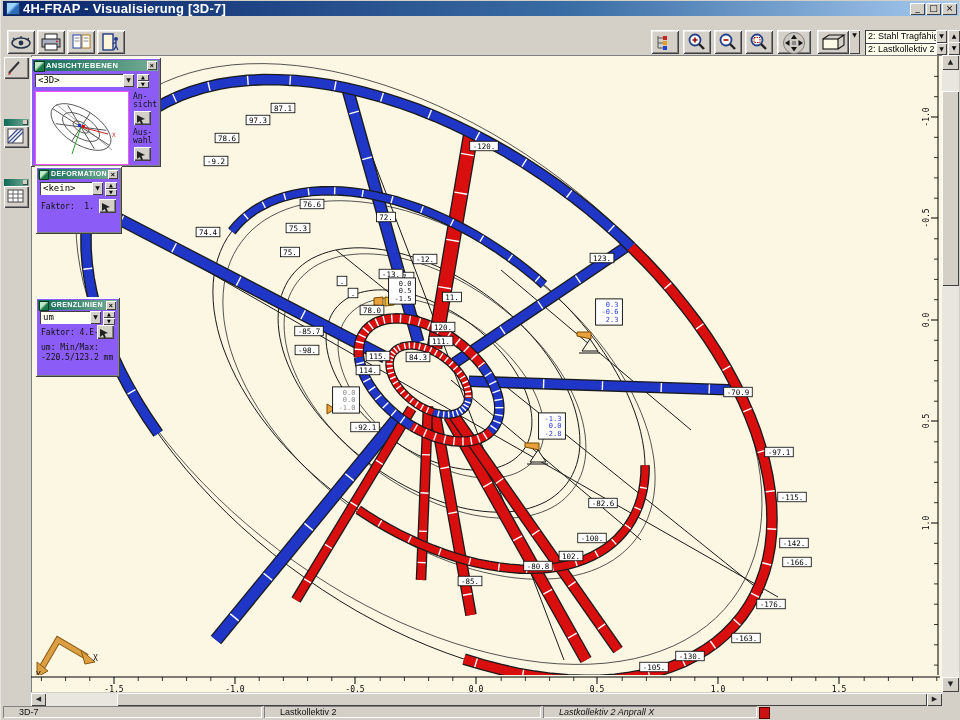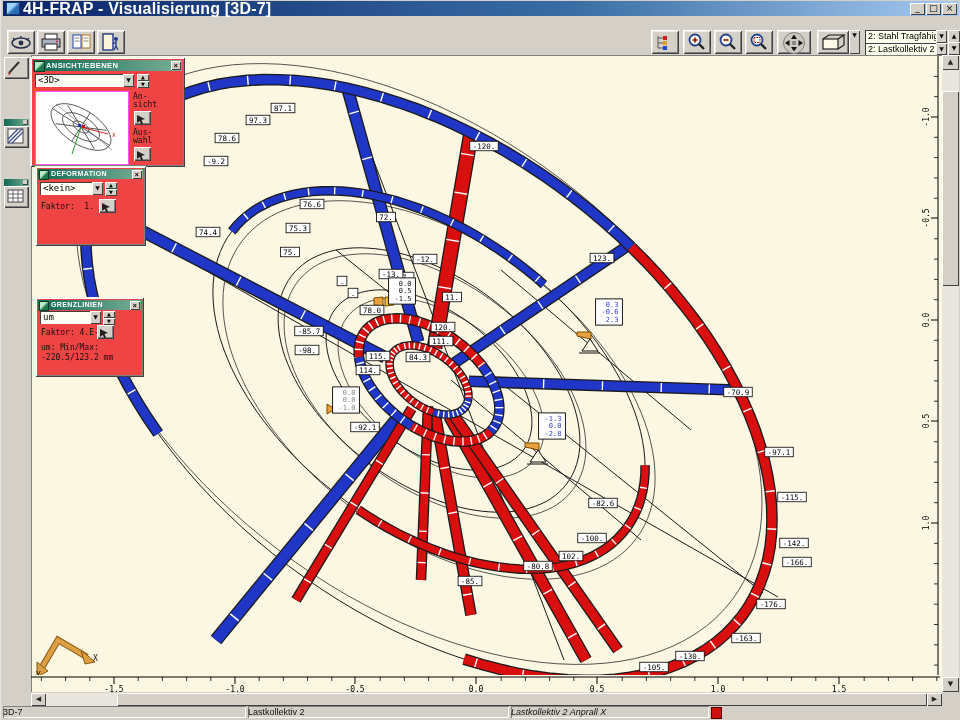--- a/index.html
+++ b/index.html
@@ -2,21 +2,21 @@
 <html><head>
 <meta charset="utf-8">
 <style>
   html,body{margin:0;padding:0;background:#808080;}
   #win{position:relative;width:960px;height:720px;background:#d4d0c8;overflow:hidden;
        font-family:"Liberation Sans",sans-serif;border-left:1px solid #e8e6e0;border-right:1px solid #404040;}
   
   #titlebar{position:absolute;left:2px;top:1px;right:2px;height:15px;
     background:linear-gradient(90deg,#0a246a,#3a6ea5 60%,#a6caf0);display:flex;align-items:center;}
   #titlebar .ticon{width:12px;height:11px;margin:0 3px;background:linear-gradient(135deg,#9fd3ff 40%,#2b6cb8 60%);border:1px solid #1a3a6a;}
-  #titlebar .ttext{color:#fff;font-size:16px;font-weight:bold;letter-spacing:.2px;}
+  #titlebar .ttext{color:#fff;font-size:13px;font-weight:bold;letter-spacing:.2px;}
   .wbtns{margin-left:auto;display:flex;gap:1px;padding-right:2px;}
   .wbtn{width:15px;height:12px;background:#d4d0c8;font-size:9px;line-height:11px;text-align:center;
     box-shadow:inset 1px 1px 0 #fff,inset -1px -1px 0 #404040;font-family:"DejaVu Sans",sans-serif;}
   
   #menubar{position:absolute;left:2px;top:16px;right:2px;height:13px;background:#d4d0c8;display:flex;align-items:center;}
   .mitem{font-size:10px;padding:0 6px;color:#111;}
   
   #toolbar{position:absolute;left:2px;top:29px;right:2px;height:26px;background:#d4d0c8;}
   .tbtn{position:absolute;top:1px;width:28px;height:24px;background:#d4d0c8;
     box-shadow:inset 1px 1px 0 #fff,inset -1px -1px 0 #404040,inset 2px 2px 0 #eceae4,inset -2px -2px 0 #808080;}
@@ -31,41 +31,41 @@
   #main{position:absolute;left:2px;top:55px;width:956px;height:652px;background:#d4d0c8;}
   #canvas{position:absolute;left:28px;top:0;width:912px;height:637px;background:#fcf7e3;
      box-shadow:inset 1px 1px 0 #808080;}
   #draw{position:absolute;left:0;top:0;z-index:2;}
   #leftstrip{position:absolute;left:0;top:0;width:28px;height:652px;background:#d4d0c8;z-index:3;}
   .minibtn{position:absolute;left:1px;width:25px;height:22px;background:#d4d0c8;
     box-shadow:inset 1px 1px 0 #fff,inset -1px -1px 0 #404040,inset -2px -2px 0 #808080;}
   .minititle{position:absolute;left:1px;width:25px;height:7px;background:linear-gradient(90deg,#0e6a55,#79ae96);}
   .minititle i{position:absolute;right:1px;top:1px;width:5px;height:5px;background:#d4d0c8;box-shadow:inset -1px -1px 0 #404040;}
   
-  .panel{position:absolute;background:#ef4444;z-index:6;
-    box-shadow:inset 1px 1px 0 #f4f2ec,inset -1px -1px 0 #404040,inset 2px 2px 0 #fff,inset -2px -2px 0 #808080;padding-left:24px;}
+  .panel{position:absolute;background:#8b5cf6;z-index:6;
+    box-shadow:inset 1px 1px 0 #f4f2ec,inset -1px -1px 0 #404040,inset 2px 2px 0 #fff,inset -2px -2px 0 #808080;}
   .ptitle{position:absolute;left:3px;top:3px;right:3px;height:11px;background:linear-gradient(90deg,#0e6a55,#79ae96);
     color:#fff;font-size:7.5px;font-weight:bold;line-height:11px;padding-left:13px;letter-spacing:.4px;}
   .ptitle .picon{position:absolute;left:1px;top:1px;width:9px;height:9px;background:linear-gradient(135deg,#bfe8c8 40%,#1d7a4a 60%);border:1px solid #0a3a20;}
   .pclose{position:absolute;right:1px;top:1px;width:10px;height:9px;background:#d4d0c8;color:#000;
     font-size:7px;line-height:9px;text-align:center;box-shadow:inset 1px 1px 0 #fff,inset -1px -1px 0 #404040;}
   .pfield{position:absolute;height:13px;background:#fffff4;box-shadow:inset 1px 1px 0 #404040,inset -1px -1px 0 #fff;
     font-size:9px;line-height:13px;padding-left:3px;font-family:"DejaVu Sans Mono",monospace;}
   .plabel{position:absolute;font-size:8px;color:#111;font-family:"DejaVu Sans Mono",monospace;}
   .pbtn{position:absolute;width:17px;height:14px;background:#d4d0c8;
     box-shadow:inset 1px 1px 0 #fff,inset -1px -1px 0 #404040,inset -2px -2px 0 #808080;}
   
   .sb{position:absolute;background:#e8e6de;z-index:4;}
   .sbtn{position:absolute;background:#d4d0c8;text-align:center;color:#222;
     box-shadow:inset 1px 1px 0 #fff,inset -1px -1px 0 #404040;font-size:7px;font-family:"DejaVu Sans",sans-serif;}
   .thumb{position:absolute;background:#d4d0c8;box-shadow:inset 1px 1px 0 #fff,inset -1px -1px 0 #404040;}
   
   #statusbar{position:absolute;left:2px;bottom:1px;width:956px;height:13px;background:#d4d0c8;display:flex;z-index:7;}
   .scell{height:12px;margin-right:2px;box-shadow:inset 1px 1px 0 #808080,inset -1px -1px 0 #fff;
-    font-size:9px;line-height:12px;padding-left:0;color:#111;white-space:nowrap;overflow:hidden;}
+    font-size:9px;line-height:12px;padding-left:16px;color:#111;white-space:nowrap;overflow:hidden;}
   #sred{width:9px;height:10px;background:#cc1111;border:1px solid #550000;margin-top:1px;}
 </style>
 </head>
 <body>
 
 <div id="win">
   <div id="titlebar">
     <span class="ticon"></span>
     <span class="ttext">4H-FRAP - Visualisierung [3D-7]</span>
     <span class="wbtns">
@@ -683,21 +683,21 @@
       <div class="plabel" style="left:103px;top:72px;text-align:left;line-height:8px">
         <span>Aus-</span><br><span>wahl</span>
       </div>
       <div class="pbtn" style="left:104px;top:90px">
         <svg width="15" height="12">
             <path d="M3,2 L11,6 L7.5,7 L9,10.5 L7.2,11.2 L5.8,8 L3,10 Z" fill="#222"></path>
           </svg>
       </div>
     </div>
 
-    <div class="panel" style="left:32px;top:111px;width:87px;height:80px">
+    <div class="panel" style="left:32px;top:111px;width:87px;height:68px">
       <div class="ptitle" style="height:10px;line-height:10px;font-size:7px">
         <span class="picon" style="width:8px;height:8px"></span>
         <span>DEFORMATION</span>
         <span class="pclose">×</span>
       </div>
       <div class="pfield" style="left:5px;top:16px;width:52px">&lt;kein&gt;</div>
       <div class="drop" style="left:57px;top:16px;height:13px;line-height:12px">▼</div>
       <div class="spinb" style="left:70px;top:16px;height:7px;line-height:7px;font-size:5px">▲</div>
       <div class="spinb" style="left:70px;top:23px;height:7px;line-height:6px;font-size:5px">▼</div>
       <div class="plabel" style="left:6px;top:36px">

